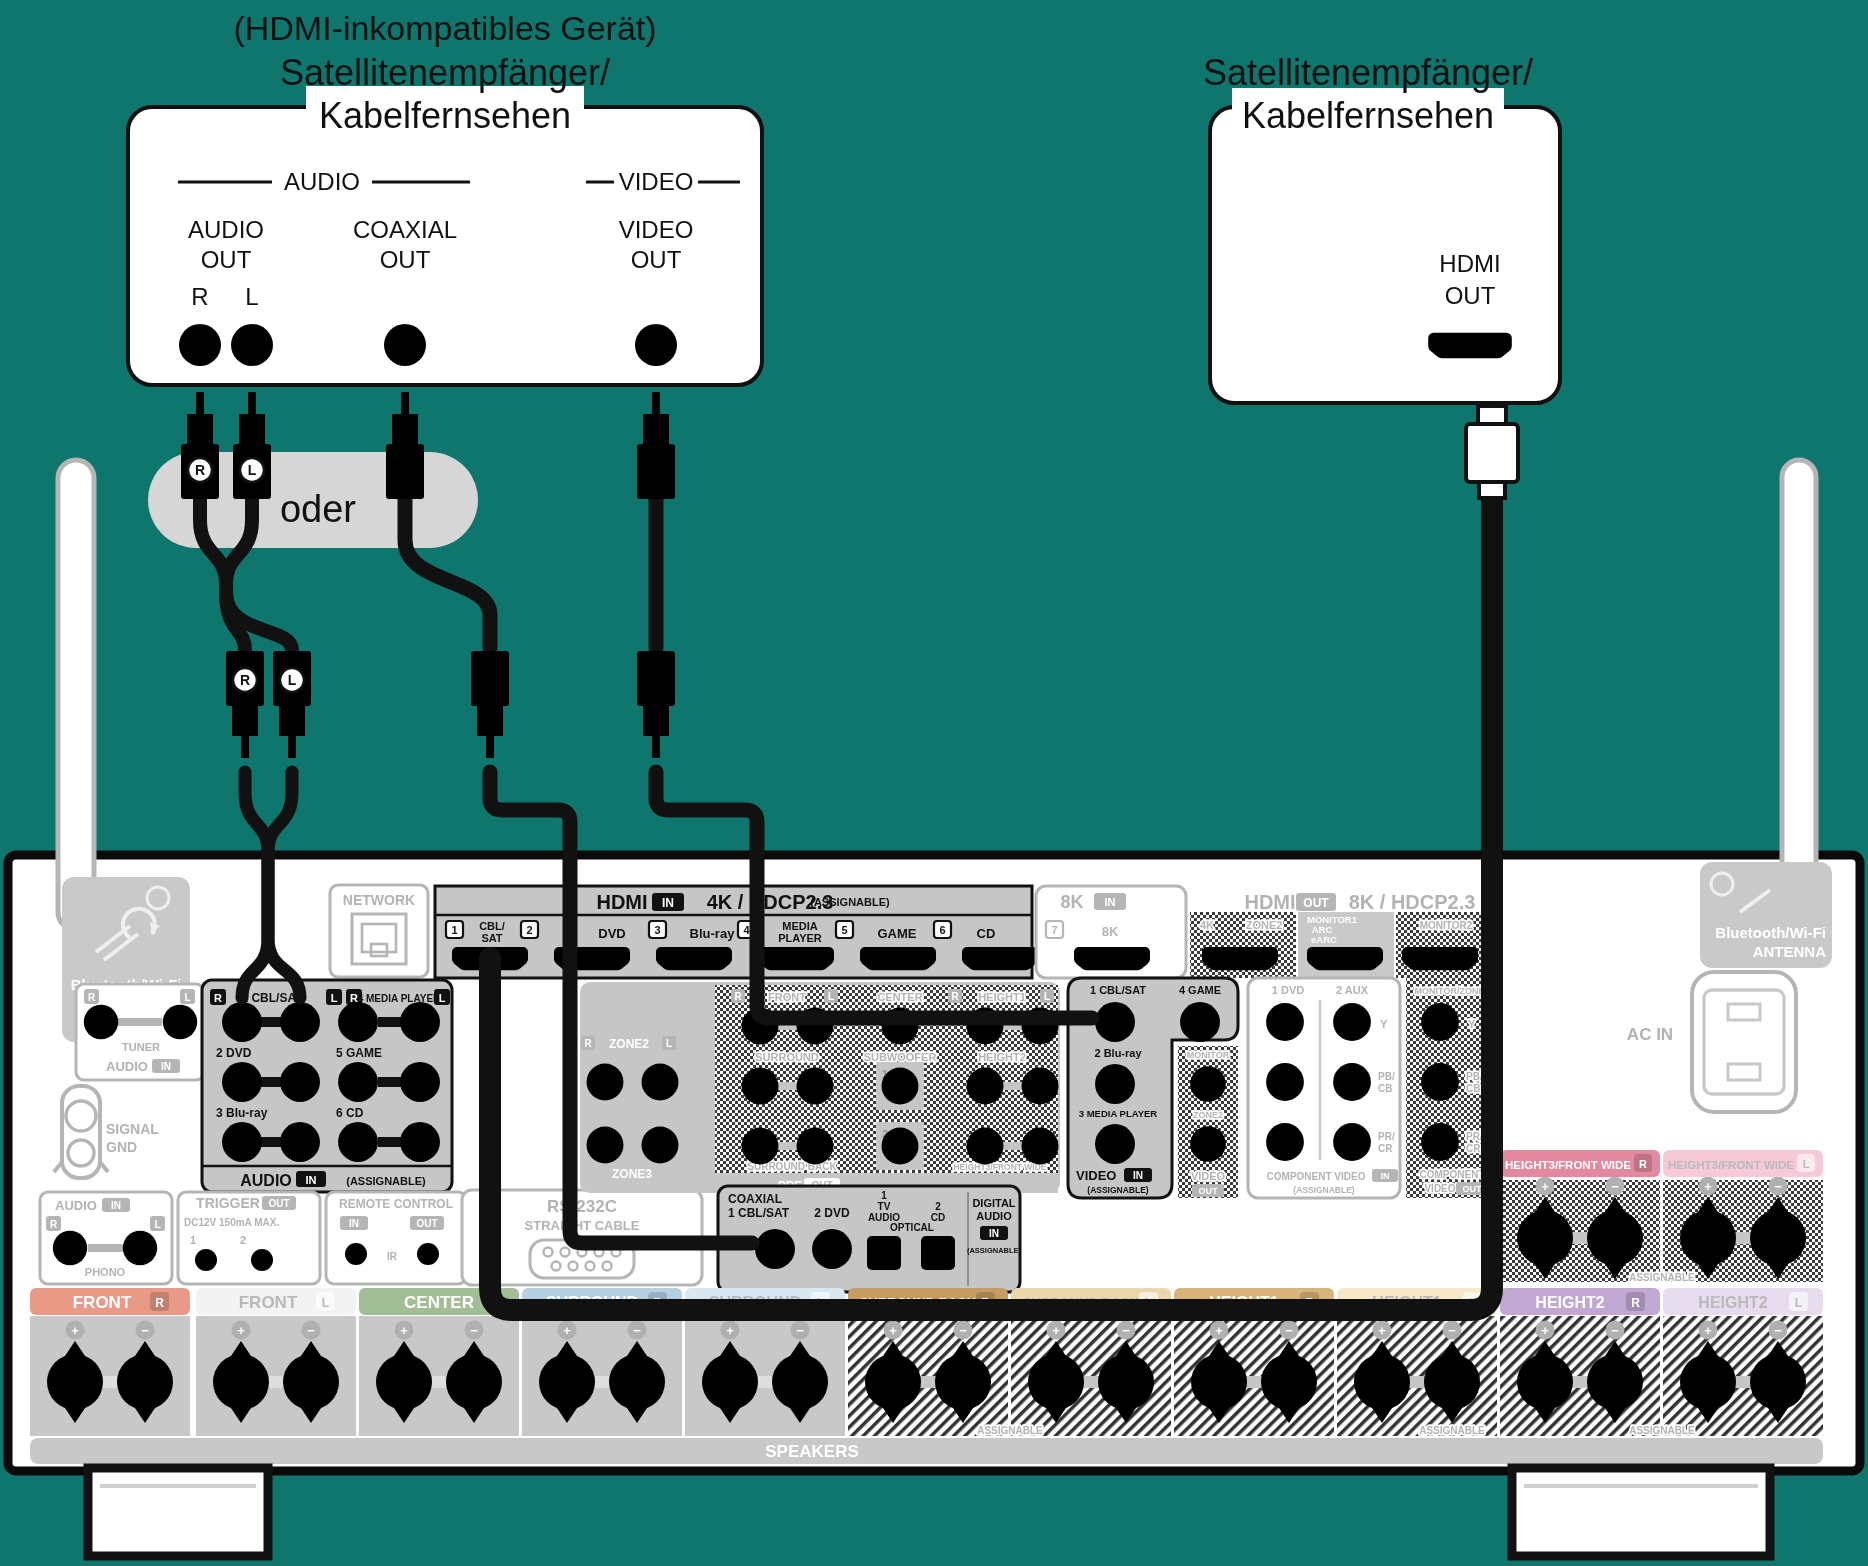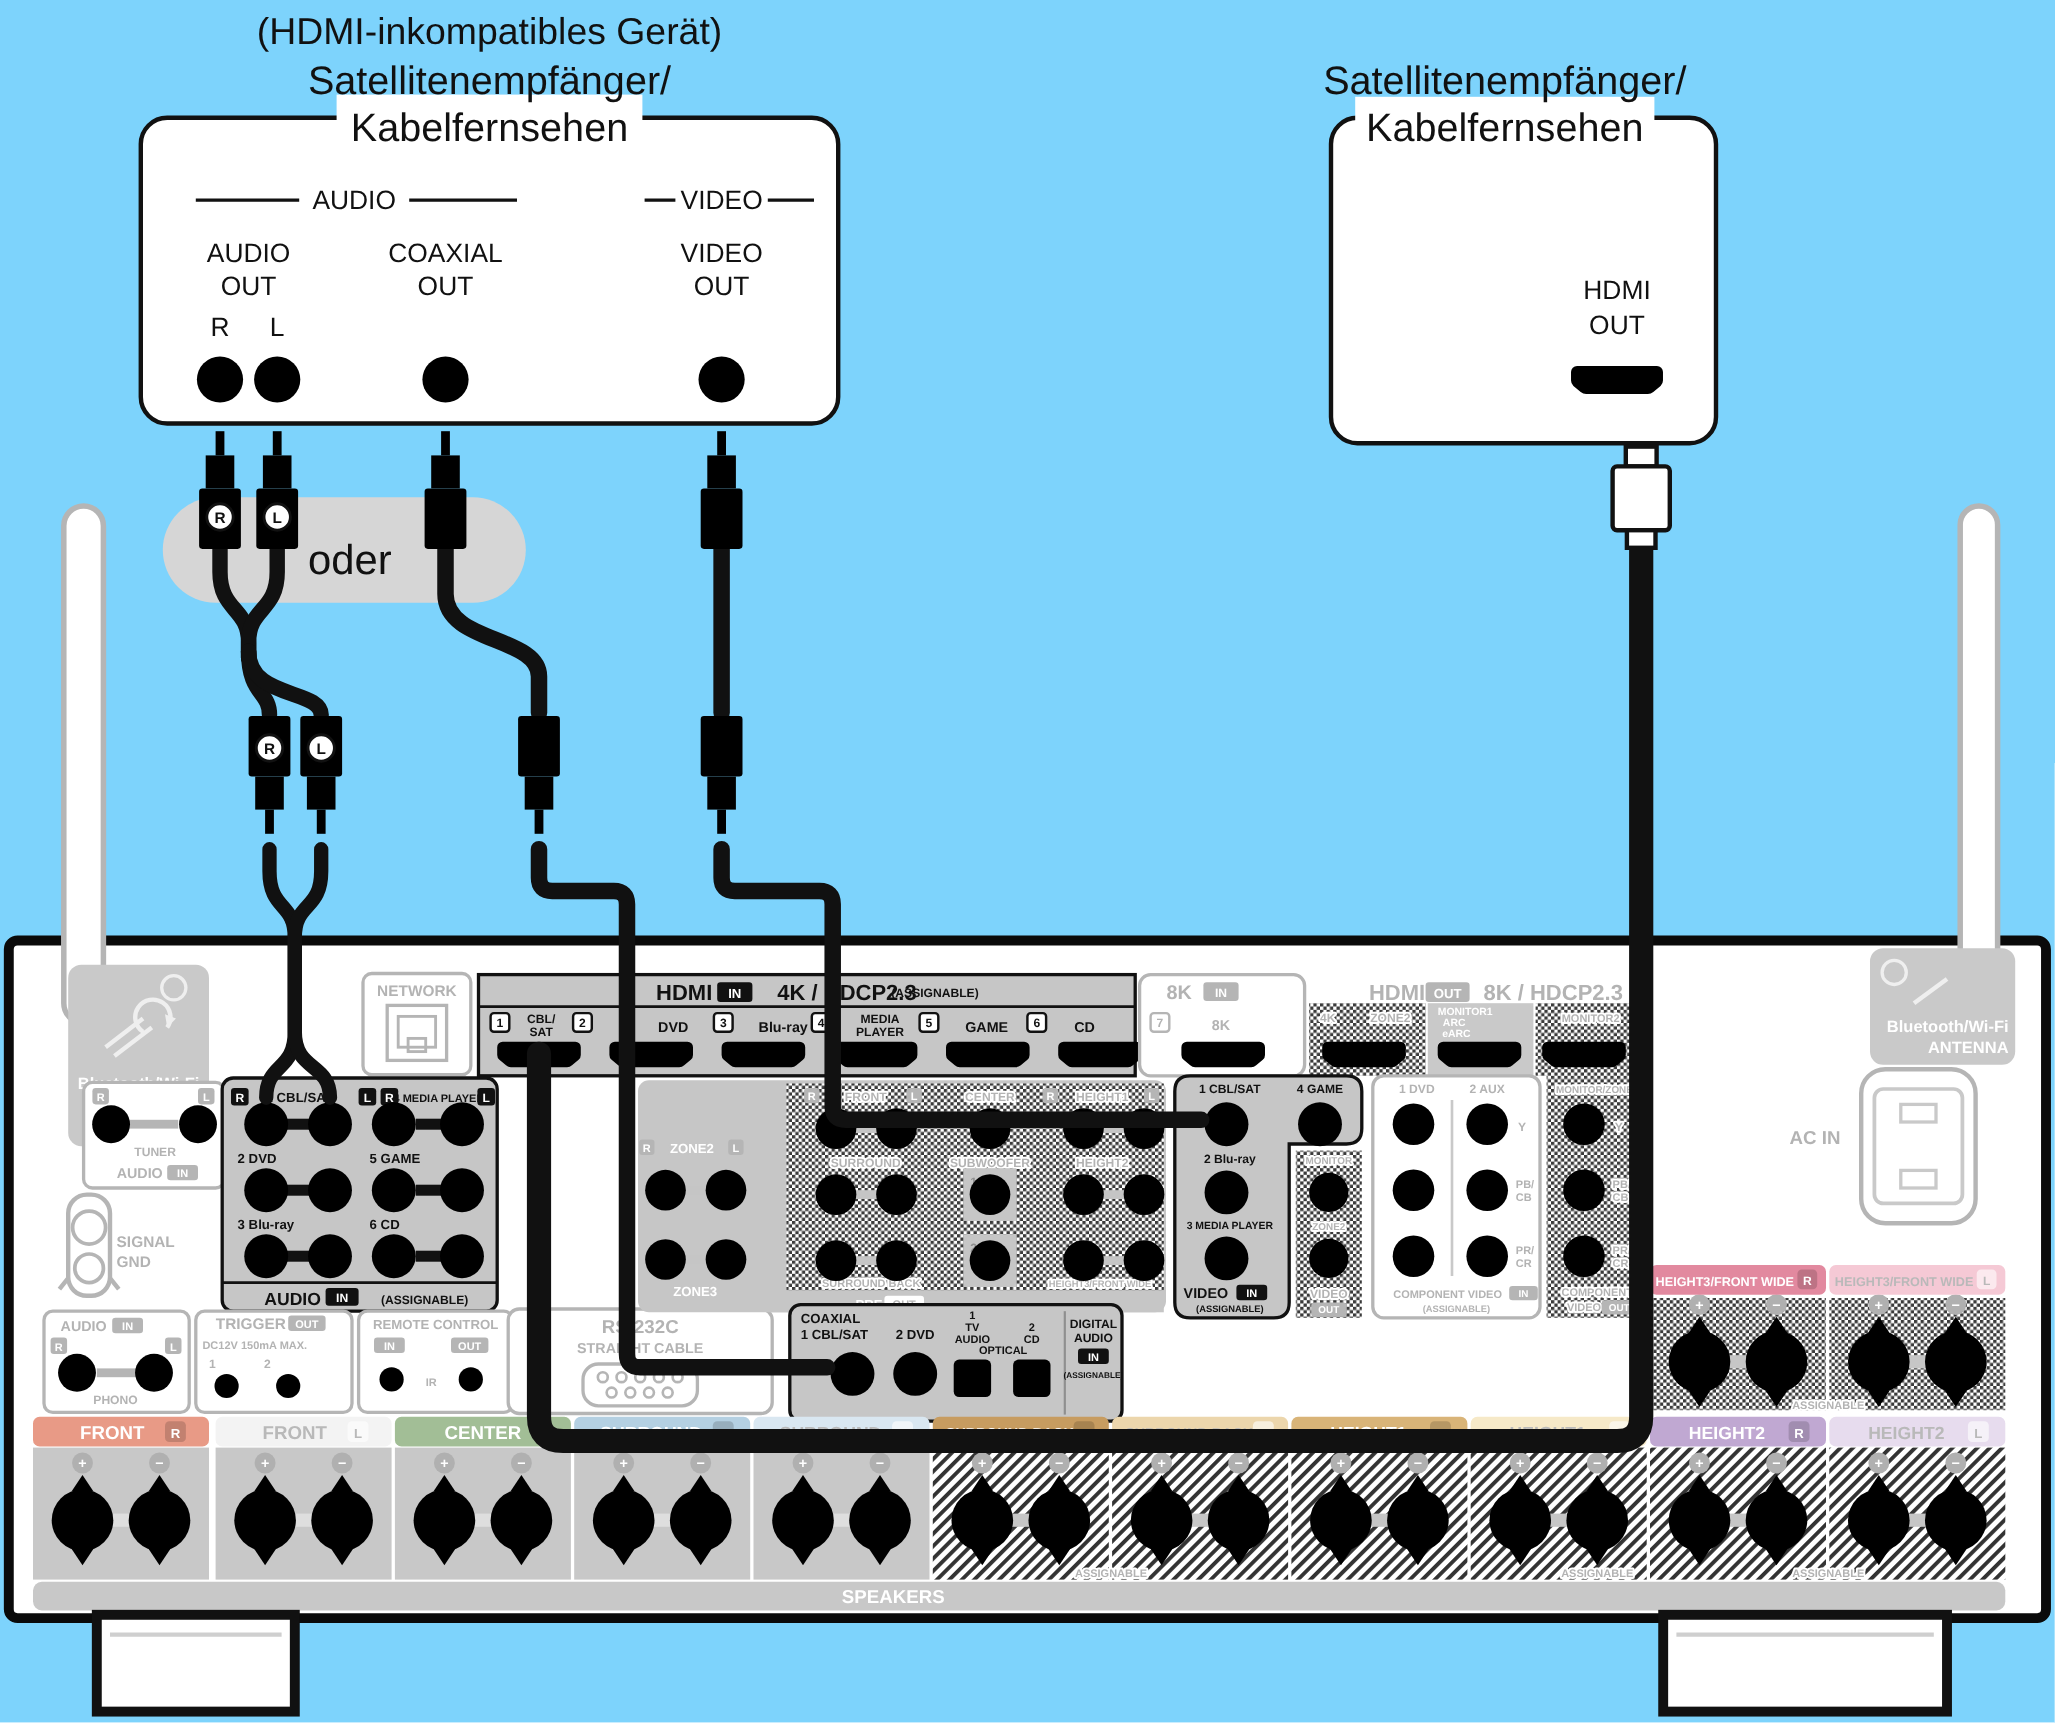--- a/index.html
+++ b/index.html
@@ -1,16 +1,16 @@
 <!DOCTYPE html>
 <html style="--c-jack_red: #d22b2b; --c-jack_orange: #ef8e38; --c-jack_yellow: #f2d22e; --c-panel_gray: #c6c6c6; --c-inactive_gray: #b5b5b5; --c-bubble_gray: #d6d6d6; --c-cable_black: #111111; --c-front_r: #e89a86; --c-front_l: #f3f3f3; --c-center: #a2be96; --c-surround_r: #b4d0e2; --c-surround_l: #d9e7f1; --c-surround_back_r: #c79c60; --c-surround_back_l: #ecd6ac; --c-height1_r: #d9b478; --c-height1_l: #f6e9c8; --c-height2_r: #c0a8d2; --c-height2_l: #e7dcee; --c-height3_r: #e2899f; --c-height3_l: #f5c9d5;"><head>
 <meta charset="utf-8">
 <style>
   html,body{margin:0;padding:0;background:#fff}
-  #stage{width:1868px;height:1566px;position:relative;background:#7dd3fc}
+  #stage{width:1868px;height:1566px;position:relative;background:#0f766e}
   svg{display:block}
   text{font-family:"Liberation Sans","DejaVu Sans",sans-serif}
   .mid{text-anchor:middle}
   .end{text-anchor:end}
   .tk{fill:#111;font-weight:bold}
   .tb{fill:#111}
   .tg{fill:#b3b3b3;font-weight:bold}
   .tw{fill:#fff;font-weight:bold}
   .tl{fill:#b9b9b9;font-weight:bold}
   .halo{paint-order:stroke;stroke:#fff;stroke-width:3.5px;stroke-linejoin:round}

